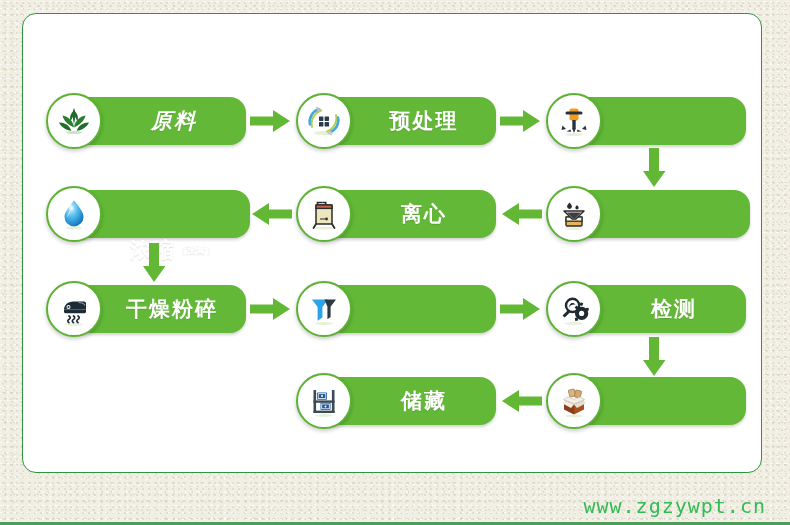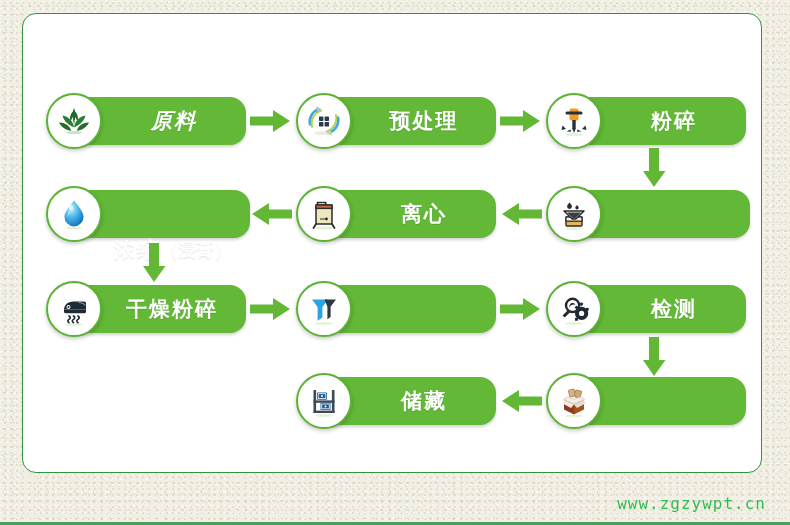--- a/index.html
+++ b/index.html
@@ -46,42 +46,42 @@
   .node-label{
     position:absolute;top:4px;height:48px;
     display:flex;align-items:center;justify-content:center;
     color:#ffffff;
     font-size:21px;
     font-weight:700;
     letter-spacing:2px;
     white-space:nowrap;
     text-shadow:0 1px 1px rgba(0,0,0,.13);
   }
-  .node-label .sub{font-size:18px;letter-spacing:0;font-weight:700;}
+  .node-label .sub{font-size:10px;letter-spacing:0;font-weight:700;}
   .node-icon{
     position:absolute;left:0;top:0;width:56px;height:56px;
     border-radius:50%;
     background:#ffffff;
     border:2.5px solid #5cb233;
     box-sizing:border-box;
     box-shadow:0 2px 4px rgba(0,0,0,.22);
     display:flex;align-items:center;justify-content:center;
     overflow:hidden;
   }
   .node-icon svg{display:block;}
 
   .arrow{position:absolute;}
   .arrow svg{display:block;}
 
   #site-url{
     position:absolute;
     right:24px;top:494px;
     color:#33bb55;
     font-family:"DejaVu Sans Mono","Liberation Mono",monospace;
-    font-size:16px;
+    font-size:20px;
     letter-spacing:1px;
     white-space:nowrap;
   }
 </style>
 </head>
 <body>
 
 <div id="paper-texture"></div>
 <div id="bottom-rule"></div>
 <div id="frame"></div>
@@ -130,23 +130,20 @@
         <rect x="16" y="22.1" width="4.4" height="4.4" rx=".6"></rect>
         <rect x="21.6" y="22.1" width="4.4" height="4.4" rx=".6"></rect>
       </g>
       <ellipse cx="21" cy="33" rx="10" ry="2" fill="#cfe3b4" opacity=".5"></ellipse>
     </svg>
   </div>
 </div>
 
 <div class="node" id="n-crushing" style="left:546px;top:93px;width:200px;">
   <div class="node-bar" style="width:174px;"></div>
-  <div class="node-label" style="left:56px;width:144px;">
-    <span>粉碎</span>
-  </div>
   <div class="node-icon">
     <svg width="40" height="40" viewBox="0 0 40 40">
       <rect x="15.5" y="7.5" width="9" height="12" rx="2" fill="#f59a1e"></rect>
       <rect x="11.5" y="10.5" width="17" height="3" rx="1.5" fill="#26313c"></rect>
       <rect x="18.3" y="19" width="3.4" height="8" fill="#26313c"></rect>
       <path d="M18 27h4l-2 5z" fill="#26313c"></path>
       <path d="M8.5 24.5l3.5 3.5-4.5 1z" fill="#26313c"></path>
       <path d="M31.5 24.5L28 28l4.5 1z" fill="#26313c"></path>
       <path d="M12.5 30.5l4-2 .6 2.2z" fill="#26313c"></path>
       <path d="M27.5 30.5l-4-2-.6 2.2z" fill="#26313c"></path>

